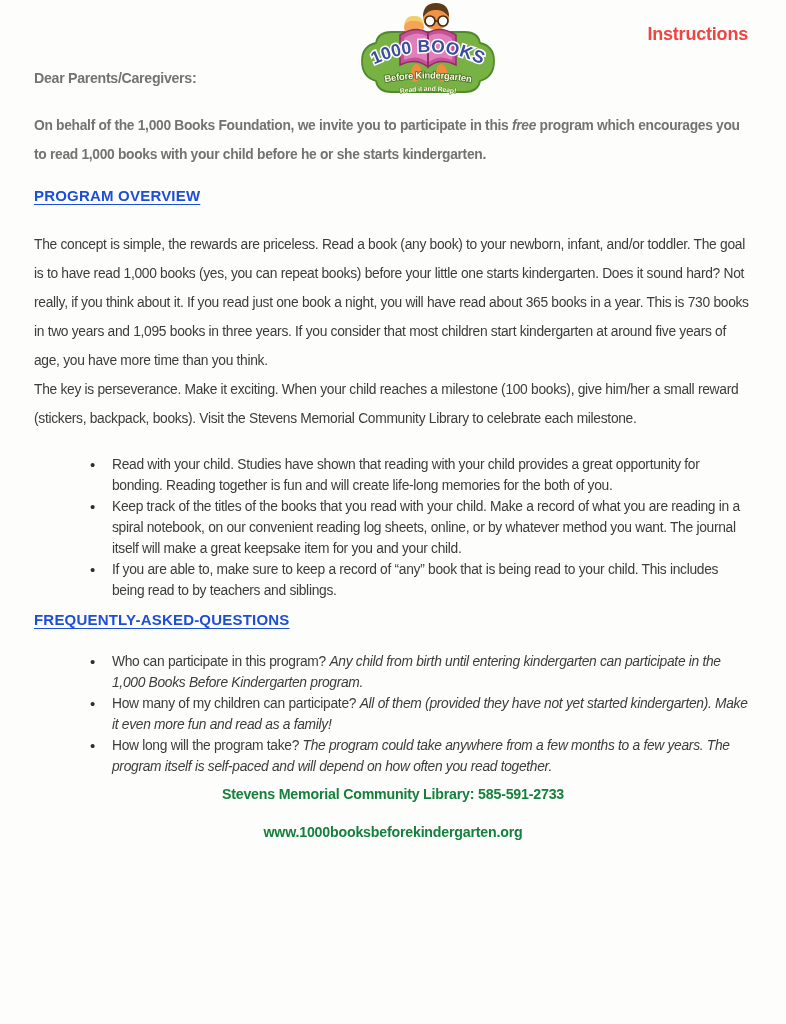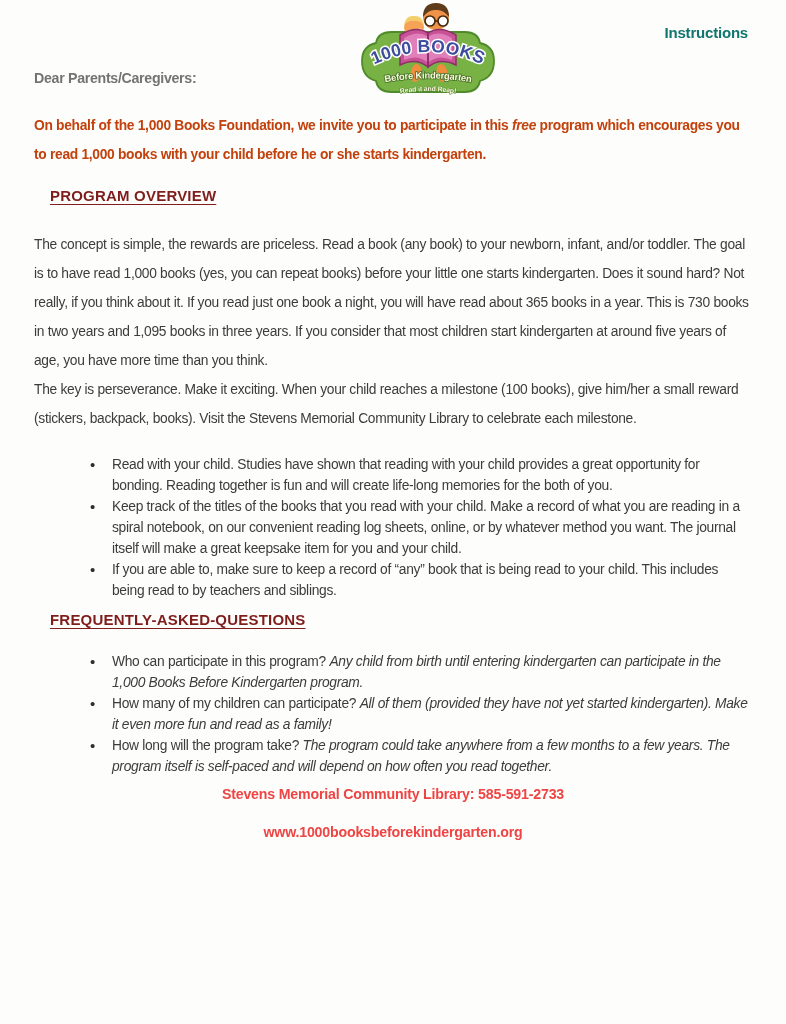--- a/index.html
+++ b/index.html
@@ -8,21 +8,21 @@
     width:786px; height:1024px;
     margin:0 auto;
     background:#fdfdfb;
     font-family:"Liberation Sans", sans-serif;
     color:#3c3c3c;
     overflow:hidden;
     box-sizing:border-box;
   }
   .corner-label {
     position:absolute; top:24px; right:38px;
-    font-size:15px; font-weight:700; color:#0f766e;
+    font-size:18px; font-weight:700; color:#ef4444;
     letter-spacing:-0.2px;
   }
   .logo-wrap {
     position:absolute; left:357px; top:0;
     width:142px; height:102px;
   }
   .logo-title-text {
     font-family:"Liberation Sans", sans-serif;
     font-size:17.5px; font-weight:700; letter-spacing:0.4px;
     fill:#3c4d9e; stroke:#ffffff; stroke-width:3px; paint-order:stroke;
@@ -39,26 +39,26 @@
   }
   .content {
     padding:68px 34px 0 34px;
     font-size:13.8px; line-height:29px; letter-spacing:-0.3px;
   }
   .salutation {
     margin:0; font-weight:700; font-size:14.2px; line-height:20px;
     color:#737373;
   }
   .intro {
-    margin:23px 0 0 0; font-weight:700; color:#c2410c;
+    margin:23px 0 0 0; font-weight:700; color:#737373;
   }
   .intro em { font-style:italic; }
   h2.section-heading {
-    margin:16px; font-size:15px; font-weight:600; line-height:20px;
-    letter-spacing:0.2px; color:#7f1d1d;
+    margin:0; font-size:15px; font-weight:600; line-height:20px;
+    letter-spacing:0.2px; color:#1d4ed8;
     text-decoration:underline; text-underline-offset:3px;
   }
   h2.hd-overview { margin-top:17px; }
   h2.hd-howto    { margin-top:20px; }
   h2.hd-faq      { margin-top:9px; }
   p.body-para { margin:24px 0 0 0; }
   p.body-para + p.body-para { margin-top:0; }
   ul.doc-list {
     list-style:none; margin:21px 0 0 0; padding:0 4px 0 78px;
   }
@@ -67,21 +67,21 @@
   }
   ul.doc-list li::before {
     content:"\2022";
     position:absolute; left:-22px; top:0;
     font-size:15px; color:#2e2e2e;
   }
   .faq-q { font-style:normal; }
   .faq-a { font-style:italic; }
   .footer-line {
     margin:7px 0 0 0; text-align:center; font-weight:700;
-    font-size:14.2px; line-height:20px; color:#ef4444; letter-spacing:-0.2px;
+    font-size:14.2px; line-height:20px; color:#15803d; letter-spacing:-0.2px;
   }
   .footer-line.website { margin-top:18px; }
 </style>
 </head>
 <body>
 
 <div class="page">
 
   <div class="corner-label">Instructions</div>
 

